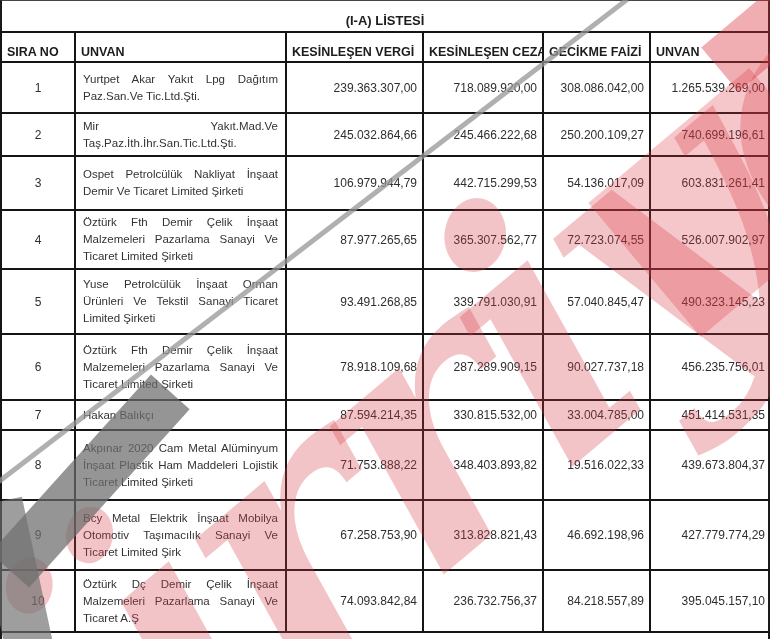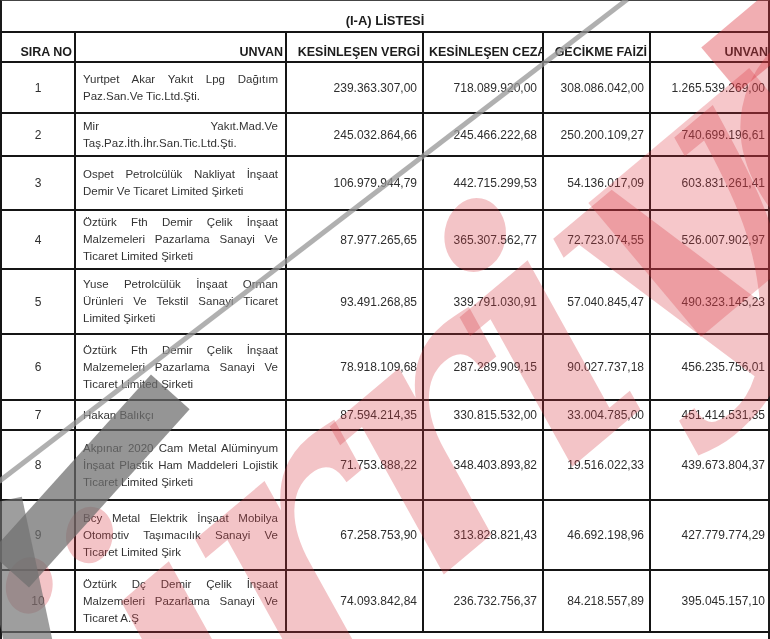--- a/index.html
+++ b/index.html
@@ -22,21 +22,21 @@
   }
   table.tax{
     border-collapse:collapse;table-layout:fixed;width:770px;
     margin-left:-2px; 
   }
   table.tax th,table.tax td{
     border:2px solid #151515;overflow:hidden;
   }
   table.tax thead tr{height:25px;}
   table.tax th{
-    font-size:12.5px;font-weight:bold;text-align:right;padding:12px 2px 2px 5px;
+    font-size:12.5px;font-weight:bold;text-align:left;padding:12px 2px 2px 5px;
     white-space:nowrap;background:transparent;
   }
   td.c-sira{text-align:center;font-size:12px;color:#2e2e2e;}
   td.c-unvan{
     font-size:11.5px;line-height:17px;color:#333;
     text-align:justify;padding:3px 7px;vertical-align:middle;
   }
   td.c-num{
     text-align:right;font-size:12px;color:#2e2e2e;
     padding:2px 5px 2px 2px;vertical-align:middle;white-space:nowrap;

